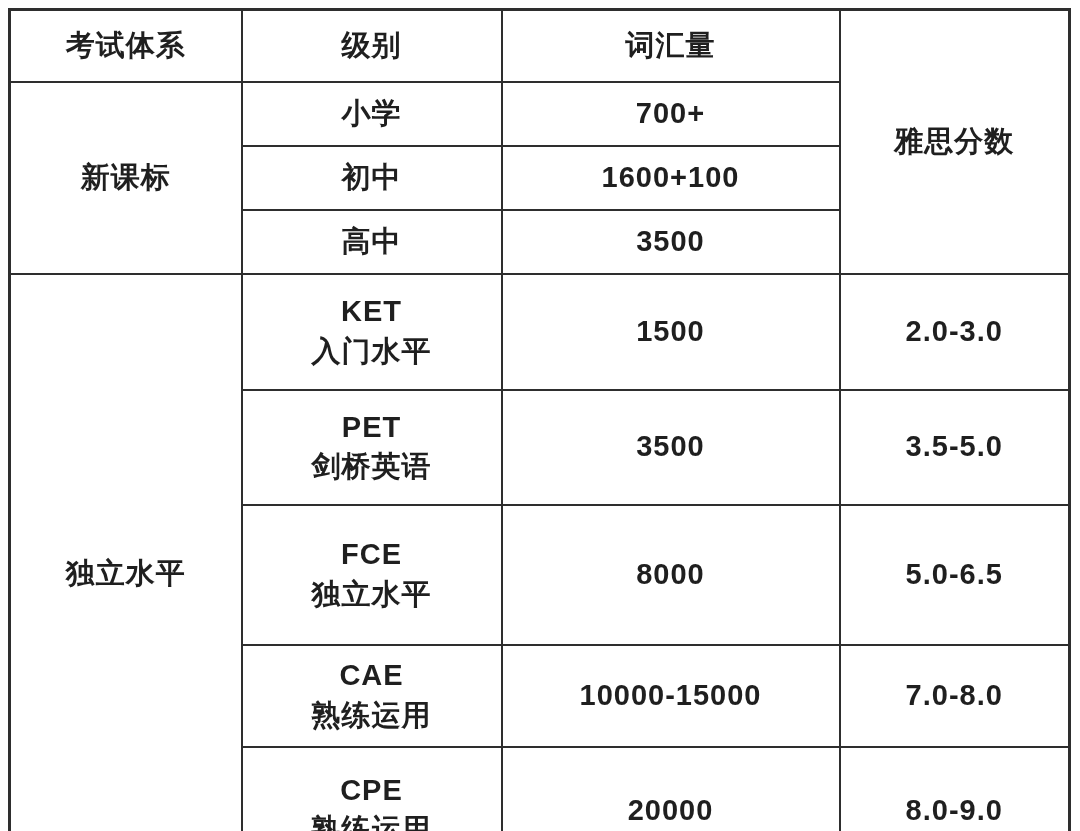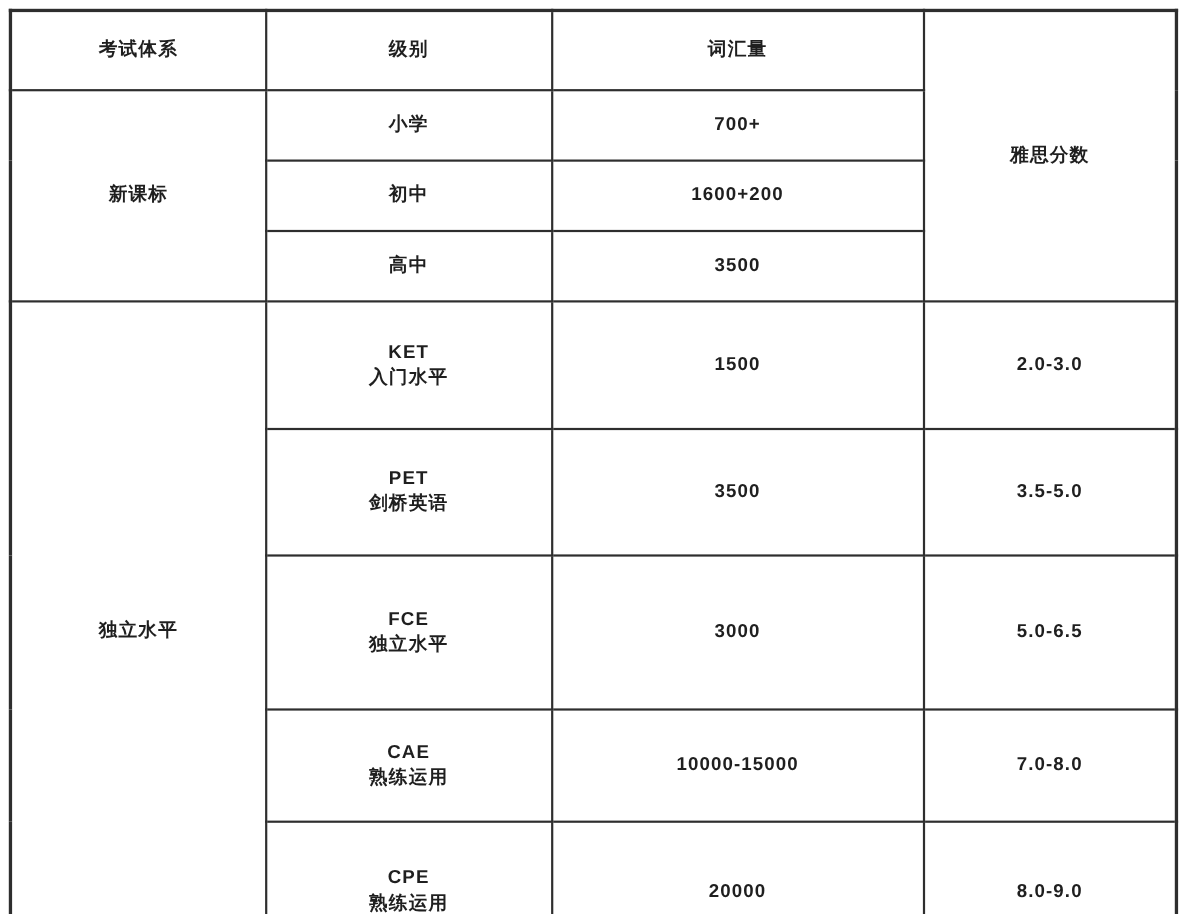--- a/index.html
+++ b/index.html
@@ -31,21 +31,21 @@
     table-layout:fixed;
     border:3px solid var(--border);
     background:#ffffff;
   }
   table.vocab-table td{
     border:2px solid var(--border);
     text-align:center;
     vertical-align:middle;
     color:var(--text);
     font-weight:700;
-    font-size:17px;
+    font-size:29px;
     letter-spacing:1px;
     padding:0;
     line-height:1.35;
   }
   td.red, td .red{ color:var(--red); }
   .r-header{ height:72px; }
   .r-small { height:64px; }
   .r4{ height:116px; }
   .r5{ height:115px; }
   .r6{ height:140px; }
@@ -73,21 +73,21 @@
       <td rowspan="4">雅思分数</td>
     </tr>
 
     <tr class="r-small">
       <td rowspan="3">新课标</td>
       <td>小学</td>
       <td>700+</td>
     </tr>
     <tr class="r-small">
       <td>初中</td>
-      <td>1600+200</td>
+      <td>1600+100</td>
     </tr>
     <tr class="r-small">
       <td>高中</td>
       <td>3500</td>
     </tr>
 
     <tr class="r4">
       <td rowspan="5">独立水平</td>
       <td class="two-line red">
         <div>KET</div>
@@ -104,21 +104,21 @@
       </td>
       <td class="red">3500</td>
       <td>3.5-5.0</td>
     </tr>
 
     <tr class="r6">
       <td class="two-line">
         <div>FCE</div>
         <div>独立水平</div>
       </td>
-      <td>3000</td>
+      <td>8000</td>
       <td>5.0-6.5</td>
     </tr>
 
     <tr class="r7">
       <td class="two-line">
         <div>CAE</div>
         <div>熟练运用</div>
       </td>
       <td>10000-15000</td>
       <td>7.0-8.0</td>

